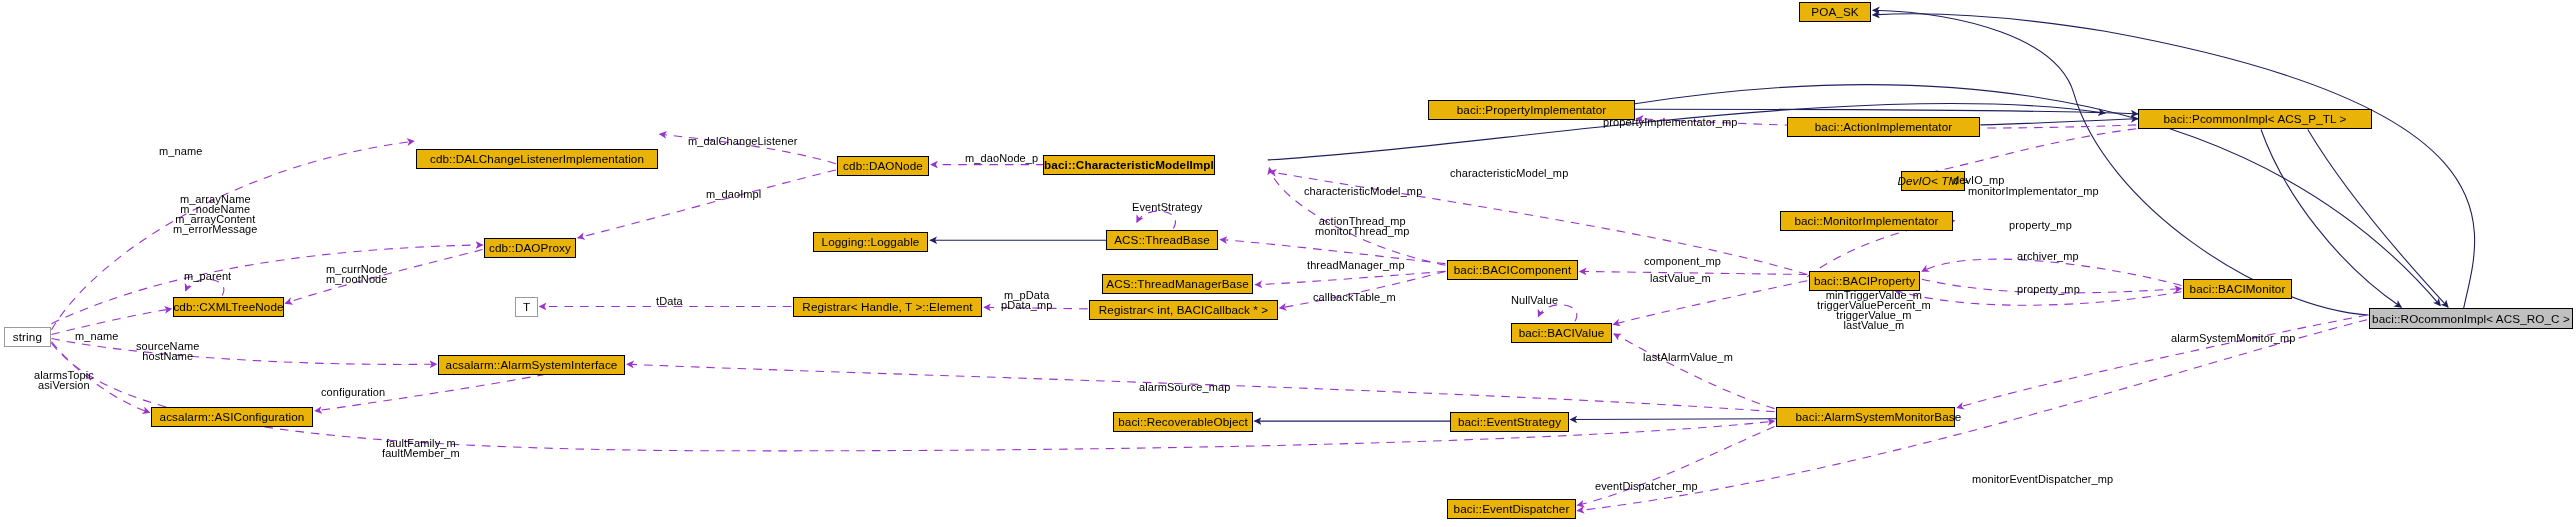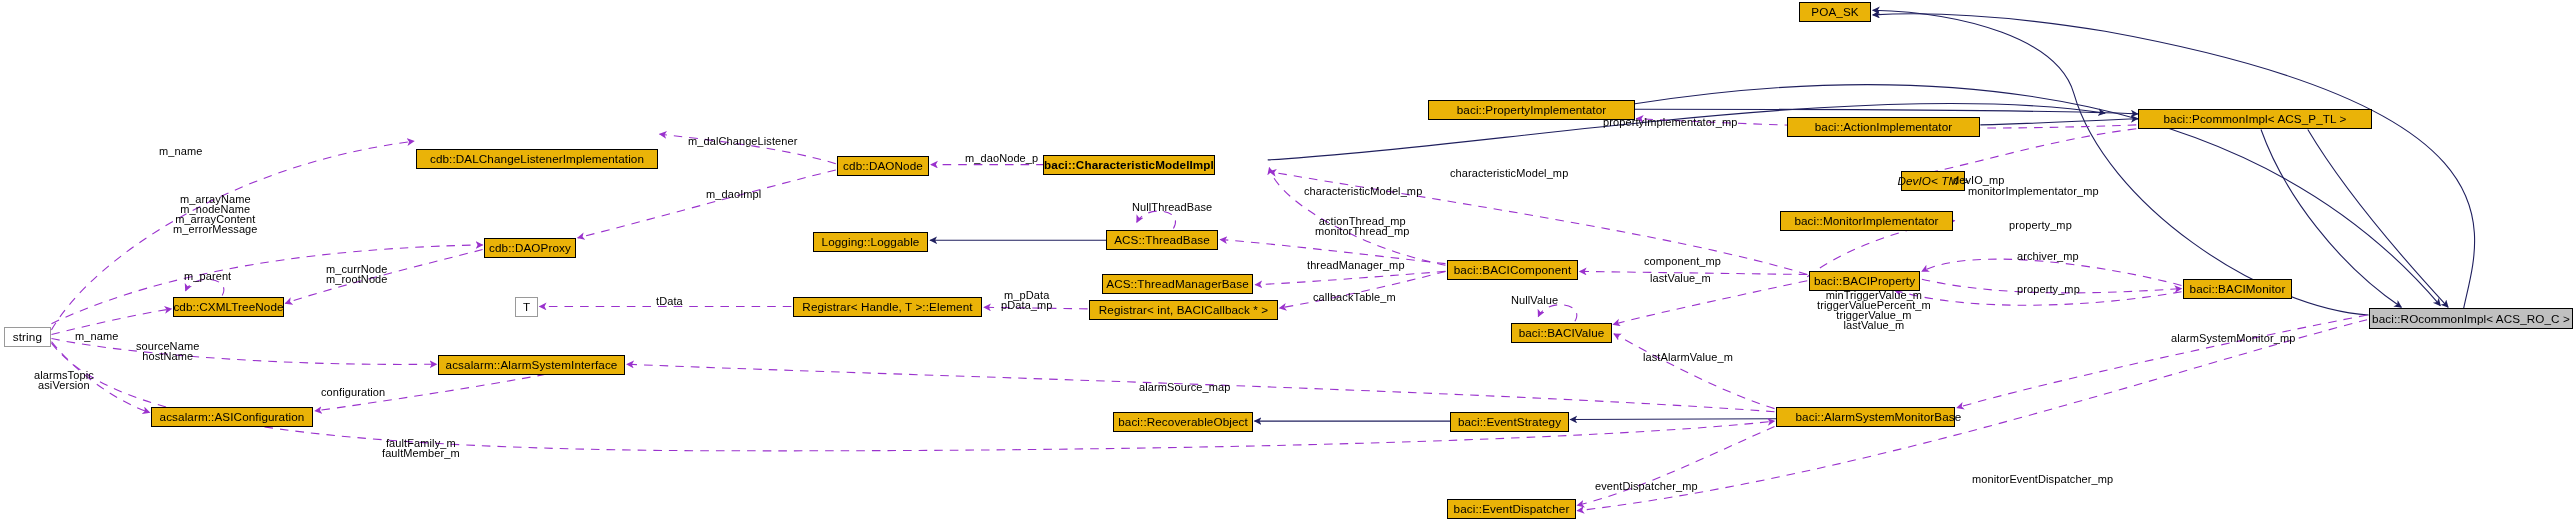--- a/index.html
+++ b/index.html
@@ -262,21 +262,21 @@
       <div class="edge-label" style="left: 965px; top: 153px; text-align: left;">m_daoNode_p</div>
       <div class="edge-label" style="left: 1603px; top: 117px; text-align: left;">propertyImplementator_mp</div>
       <div class="edge-label" style="left: 1953px; top: 143px; text-align: left; margin-top: 32px;">devIO_mp</div>
       <div class="edge-label" style="left: 1968px; top: 186px; text-align: left;">monitorImplementator_mp</div>
       <div class="edge-label" style="left: 173px; top: 194px; text-align: center;">m_arrayName
 m_nodeName
 m_arrayContent
 m_errorMessage</div>
       <div class="edge-label" style="left: 706px; top: 189px; text-align: left;">m_daoImpl</div>
       <div class="edge-label" style="left: 1304px; top: 186px; text-align: left;">characteristicModel_mp</div>
-      <div class="edge-label" style="left: 1132px; top: 202px; text-align: left;">NullThreadBase</div>
+      <div class="edge-label" style="left: 1132px; top: 202px; text-align: left;">EventStrategy</div>
       <div class="edge-label" style="left: 1450px; top: 168px; text-align: left;">characteristicModel_mp</div>
       <div class="edge-label" style="left: 2009px; top: 220px; text-align: left;">property_mp</div>
       <div class="edge-label" style="left: 1315px; top: 216px; text-align: center;">actionThread_mp
 monitorThread_mp</div>
       <div class="edge-label" style="left: 326px; top: 264px; text-align: center;">m_currNode
 m_rootNode</div>
       <div class="edge-label" style="left: 1644px; top: 256px; text-align: left;">component_mp</div>
       <div class="edge-label" style="left: 2017px; top: 251px; text-align: left;">archiver_mp</div>
       <div class="edge-label" style="left: 184px; top: 271px; text-align: left;">m_parent</div>
       <div class="edge-label" style="left: 1307px; top: 260px; text-align: left;">threadManager_mp</div>

